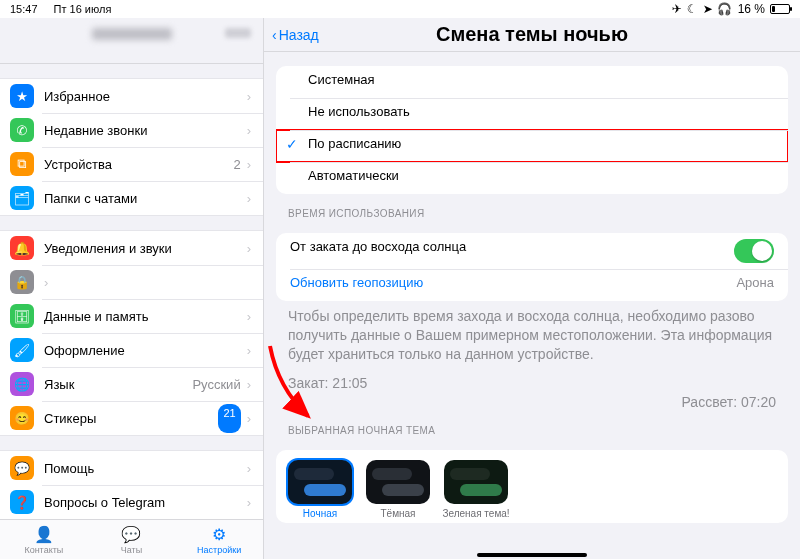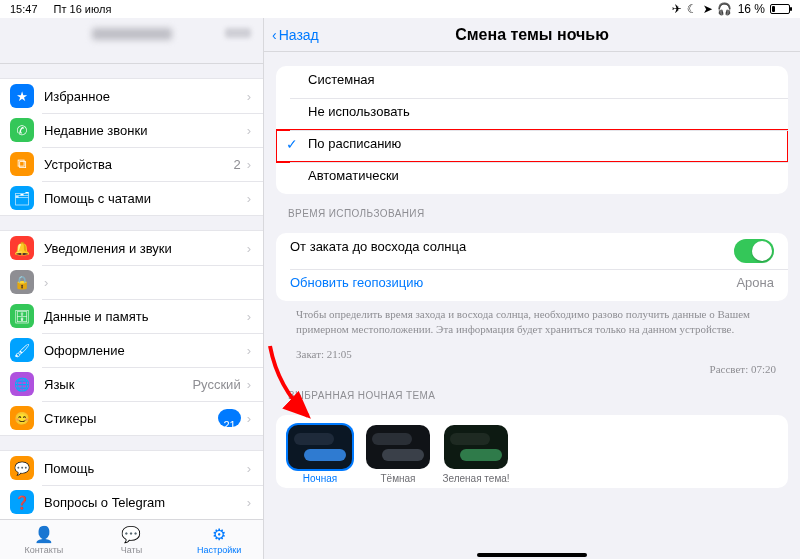--- a/index.html
+++ b/index.html
@@ -24,43 +24,43 @@
   .blur-name { position:absolute; left:50%; top:10px; transform:translateX(-50%); width:80px; height:12px; background:#bfbfc6; filter:blur(3px); border-radius:3px; }
   .blur-sub  { position:absolute; right:12px; top:10px; width:26px; height:10px; background:#cfcfd6; filter:blur(2px); border-radius:3px; }
 
   .group { background:#fff; margin-top:14px; border-top:1px solid #e5e5ea; border-bottom:1px solid #e5e5ea; }
   .row { display:flex; align-items:center; height:34px; padding:0 12px 0 10px; font-size:13px; color:#000; position:relative; }
   .row + .row::before { content:""; position:absolute; left:42px; right:0; top:0; height:1px; background:#e5e5ea; }
   .row .icon { width:24px; height:24px; border-radius:6px; margin-right:10px; display:flex; align-items:center; justify-content:center; color:#fff; font-size:13px; }
   .row .label { flex:1; }
   .row .value { color:#8e8e93; font-size:13px; margin-right:6px; }
   .row .chev { color:#c7c7cc; }
-  .badge { background:#007aff; color:#fff; border-radius:9px; min-width:18px; height:18px; line-height:18px; font-size:11px; text-align:right; padding:7px 5px; margin-right:6px; }
+  .badge { background:#007aff; color:#fff; border-radius:9px; min-width:18px; height:29px; line-height:18px; font-size:11px; text-align:right; padding:0 5px; margin-right:6px; }
 
   
   .tabbar { height:40px; border-top:1px solid #d8d8dc; display:flex; background:#fafafc; }
   .tab { flex:1; display:flex; flex-direction:column; align-items:center; justify-content:center; font-size:9px; color:#8e8e93; gap:1px; }
   .tab.active { color:#007aff; }
   .tab .ticon { font-size:16px; }
 
   
   .dhead { height:34px; display:flex; align-items:center; border-bottom:1px solid #d8d8dc; background:#f2f2f7; position:relative; }
   .back { display:flex; align-items:center; color:#007aff; font-size:14px; padding-left:8px; gap:2px; }
-  .dtitle { position:absolute; left:0; right:0; text-align:center; font-size:16px; font-weight:600; pointer-events:none; }
+  .dtitle { position:absolute; left:0; right:0; text-align:center; font-size:20px; font-weight:600; pointer-events:none; }
 
   .dscroll { flex:1; overflow:auto; padding:0 0 8px 0; }
   .dgroup { background:#fff; margin:14px 12px 0 12px; border-radius:10px; overflow:hidden; }
   .drow { display:flex; align-items:flex-start; min-height:32px; padding:6px 14px; font-size:13px; color:#000; position:relative; }
   .drow + .drow::before { content:""; position:absolute; left:14px; right:0; top:0; height:1px; background:#e5e5ea; }
   .drow .check { width:18px; margin-left:-4px; margin-right:4px; color:#007aff; font-size:14px; visibility:hidden; }
   .drow.selected .check { visibility:visible; }
   .drow.link { color:#007aff; }
   .drow .rval { margin-left:auto; color:#8e8e93; }
   .section-title { font-size:10px; letter-spacing:0.4px; color:#8e8e93; margin:14px 24px 4px 24px; text-transform:uppercase; }
-  .footer-text { font-size:11px; color:#8e8e93; margin:6px 24px 0 32px; line-height:1.35;font-family:Liberation Serif, serif; }
+  .footer-text { font-size:14px; color:#8e8e93; margin:6px 24px 0 24px; line-height:1.35; }
 
   .highlight { outline:2px solid #ff0000; outline-offset:-1px; }
 
   .switch { width:40px; height:24px; background:#34c759; border-radius:12px; position:relative; margin-left:auto; }
   .switch::after { content:""; position:absolute; right:2px; top:2px; width:20px; height:20px; background:#fff; border-radius:50%; box-shadow:0 1px 2px rgba(0,0,0,0.25);}
 
   
   .themes { padding:10px 10px 4px 10px; display:flex; gap:10px;align-items:flex-end; }
   .theme { width:68px; display:flex; flex-direction:column; align-items:center; gap:4px; }
   .tcard { width:64px; height:44px; border-radius:10px; position:relative; overflow:hidden; }
@@ -114,21 +114,21 @@
             <div class="chev">›</div>
           </div>
           <div class="row">
             <div class="icon" style="background: rgb(255, 149, 0);">⧉</div>
             <div class="label">Устройства</div>
             <div class="value">2</div>
             <div class="chev">›</div>
           </div>
           <div class="row">
             <div class="icon" style="background: rgb(0, 162, 255);">🗂</div>
-            <div class="label">Помощь с чатами</div>
+            <div class="label">Папки с чатами</div>
             <div class="chev">›</div>
           </div>
         </div>
         <div class="group">
           <div class="row">
             <div class="icon" style="background: rgb(255, 59, 48);">🔔</div>
             <div class="label">Уведомления и звуки</div>
             <div class="chev">›</div>
           </div>
           <div class="row">

